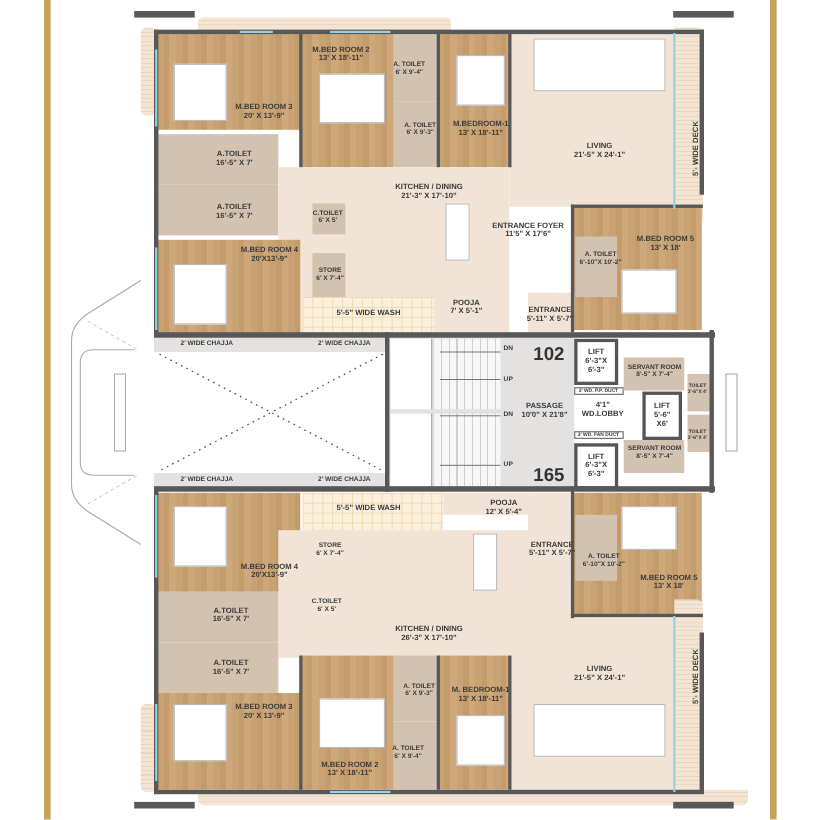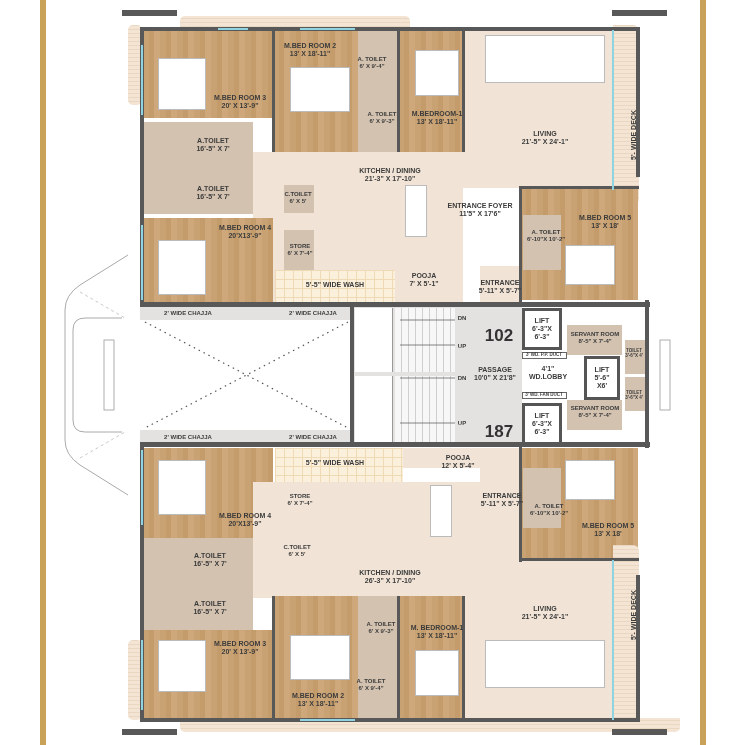--- a/index.html
+++ b/index.html
@@ -232,22 +232,22 @@
     </div>
 
   <div class="label l6" style="left:188px;top:313px;">2' WIDE CHAJJA</div>
   <div class="label l6" style="left:313px;top:313px;">2' WIDE CHAJJA</div>
   <div class="label l6" style="left:188px;top:437px;">2' WIDE CHAJJA</div>
   <div class="label l6" style="left:313px;top:437px;">2' WIDE CHAJJA</div>
   <div class="label l6" style="left:462px;top:318px;">DN</div>
   <div class="label l6" style="left:462px;top:346px;">UP</div>
   <div class="label l6" style="left:462px;top:378px;">DN</div>
   <div class="label l6" style="left:462px;top:423px;">UP</div>
-  <div class="label big" style="left:499px;top:336px;">102</div>
-  <div class="label big" style="left:499px;top:432px;">187</div>
+  <div class="label big" style="left:499px;top:322px;">102</div>
+  <div class="label big" style="left:499px;top:432px;">165</div>
   <div class="label l7" style="left:495px;top:374px;">
       <div>PASSAGE</div>
       <div>10'0" X 21'8"</div>
     </div>
   <div class="label l7" style="left:548px;top:373px;">
       <div>4'1"</div>
       <div>WD.LOBBY</div>
     </div>
   <div class="label l7" style="left:542px;top:329px;">
       <div>LIFT</div>

